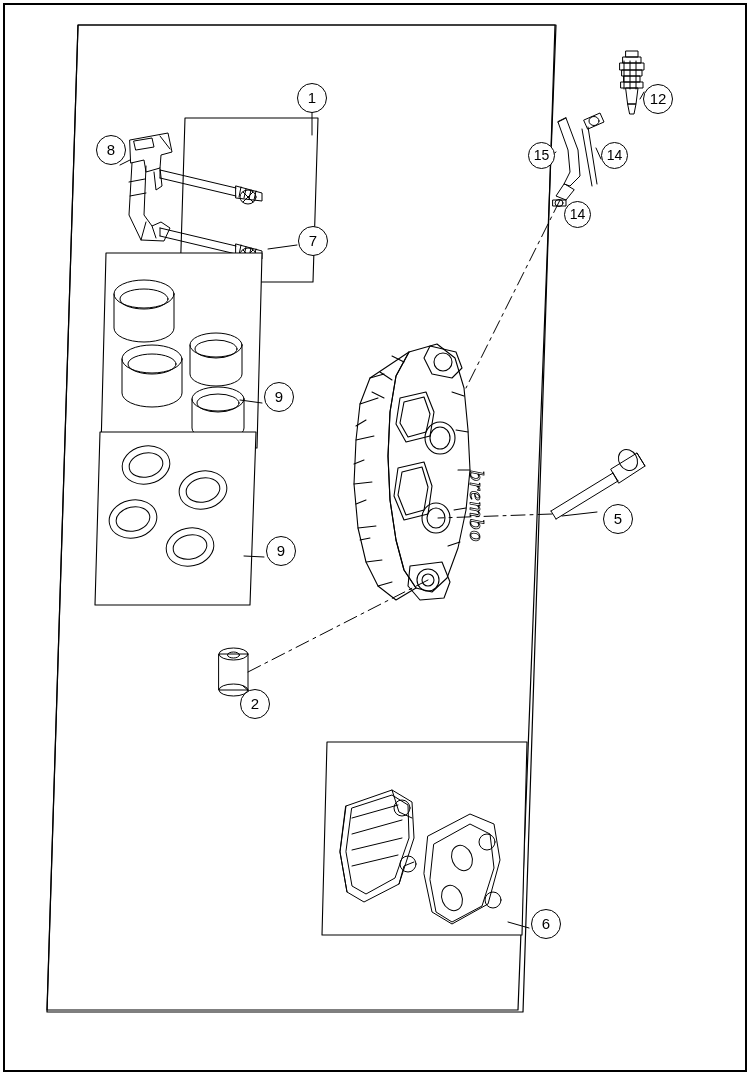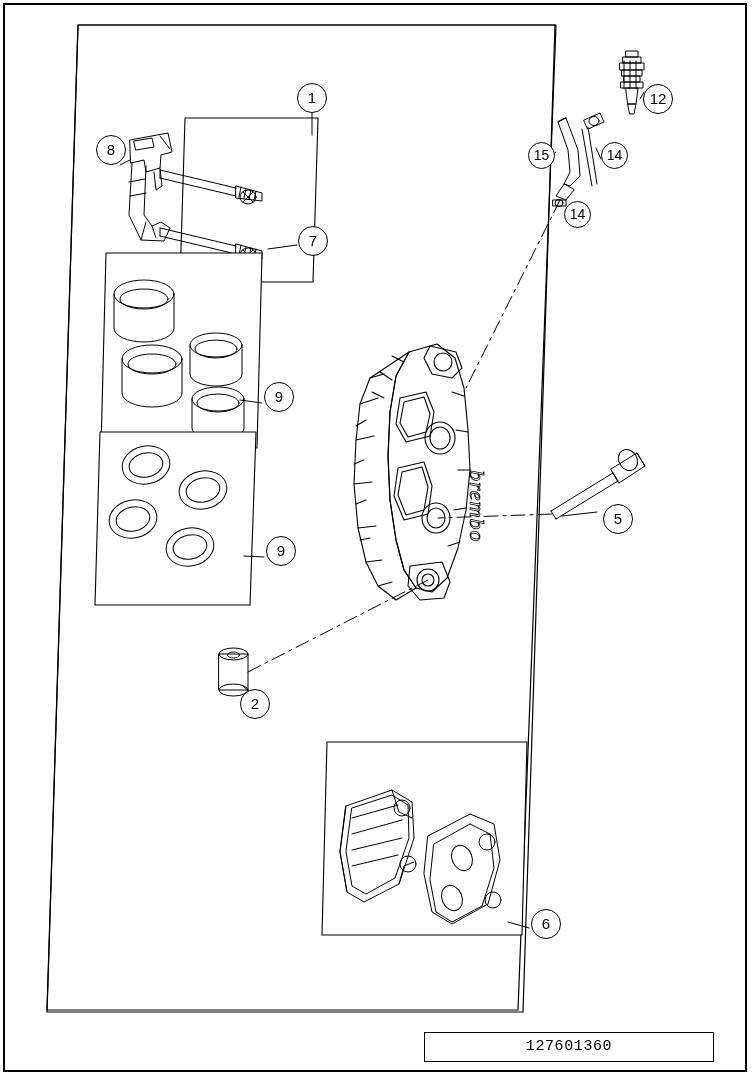--- a/index.html
+++ b/index.html
@@ -289,15 +289,14 @@
   <div class="callout" style="left:531px; top:909px;">6</div>
   <div class="callout" style="left:298px; top:226px;">7</div>
   <div class="callout" style="left:96px;  top:135px;">8</div>
   <div class="callout" style="left:264px; top:382px;">9</div>
   <div class="callout" style="left:266px; top:536px;">9</div>
   <div class="callout" style="left:643px; top:84px;">12</div>
   <div class="callout small" style="left:601px; top:142px;">14</div>
   <div class="callout small" style="left:564px; top:201px;">14</div>
   <div class="callout small" style="left:528px; top:142px;">15</div>
 
-  <div class="partnum-box">127601360</div>
 
 </div>
 
 </body></html>

